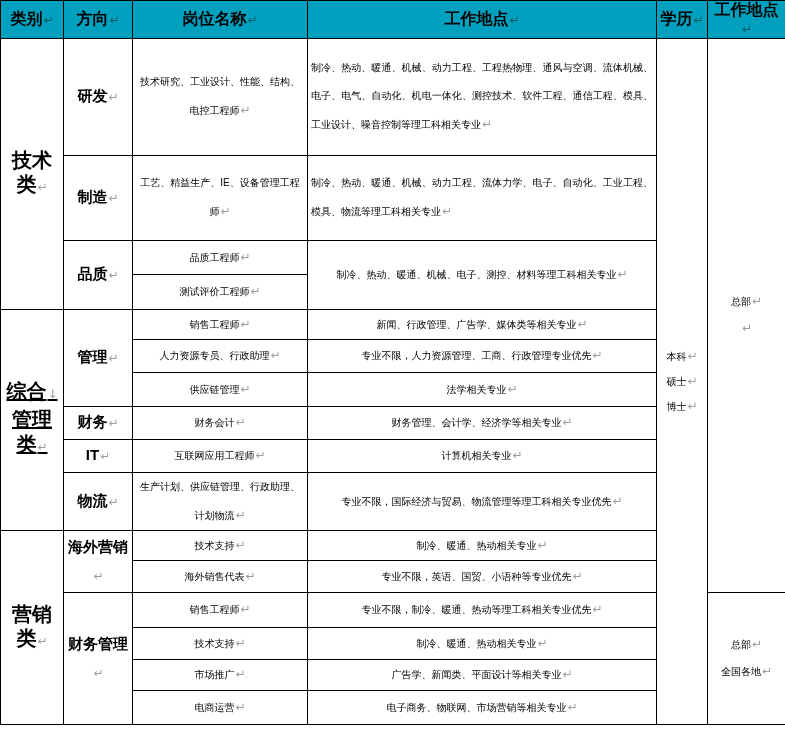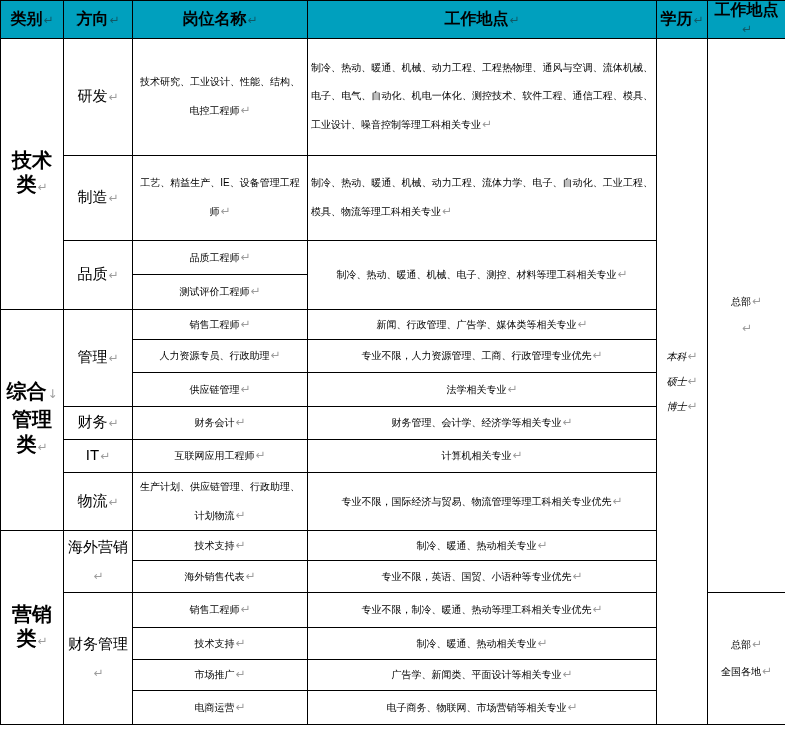--- a/index.html
+++ b/index.html
@@ -3,25 +3,25 @@
 <meta charset="utf-8">
 <style>
   html,body{margin:0;padding:0;background:#fff;}
   body{width:785px;height:740px;overflow:hidden;
        font-family:"Liberation Sans","DejaVu Sans",sans-serif;color:#000;}
   table{border-collapse:collapse;table-layout:fixed;width:785px;}
   td,th{border:1px solid #000;padding:0 3px;text-align:center;vertical-align:middle;
         font-size:10px;line-height:28px;overflow:hidden;word-break:break-all;}
   thead th{background:#00A0BE;font-weight:bold;font-size:16px;line-height:1.15;padding:0 1px;}
   .cat{font-weight:bold;font-size:20px;line-height:24px;}
-  .dir{font-size:15px;}
+  .dir{font-size:15px;font-weight:bold;}
   .jl{text-align:justify;text-justify:inter-ideograph;}
-  .edu div{line-height:25px;font-style:italic;}
+  .edu div{line-height:25px;}
   .loc div{line-height:26px;}
-  .catline{line-height:25px;}
+  .catline{line-height:25px;text-decoration:underline;}
   
   .pm::after{content:"\21B5";color:#9d9d9d;font-size:12px;font-weight:normal;
              margin-left:1px;font-family:"DejaVu Sans",sans-serif;}
   .pmh::after{color:rgba(30,30,30,0.55);}
   .lb::after{content:"\2193";color:#9d9d9d;font-size:12px;font-weight:normal;
              margin-left:1px;font-family:"DejaVu Sans",sans-serif;}
 </style>
 </head>
 <body>
 

